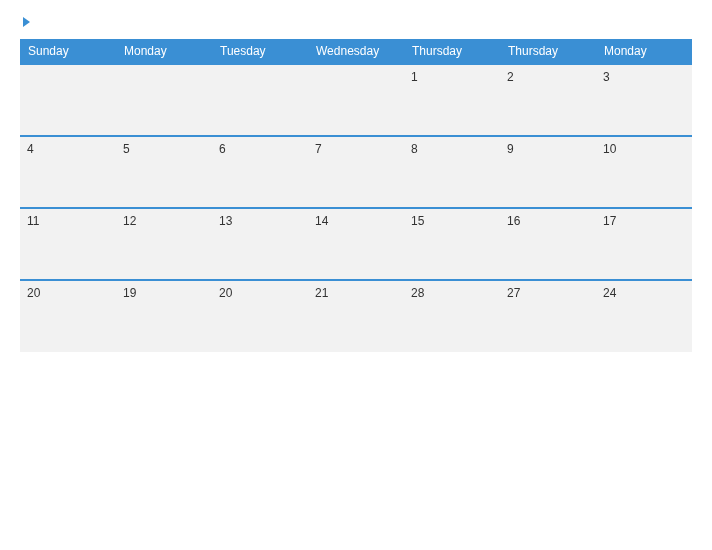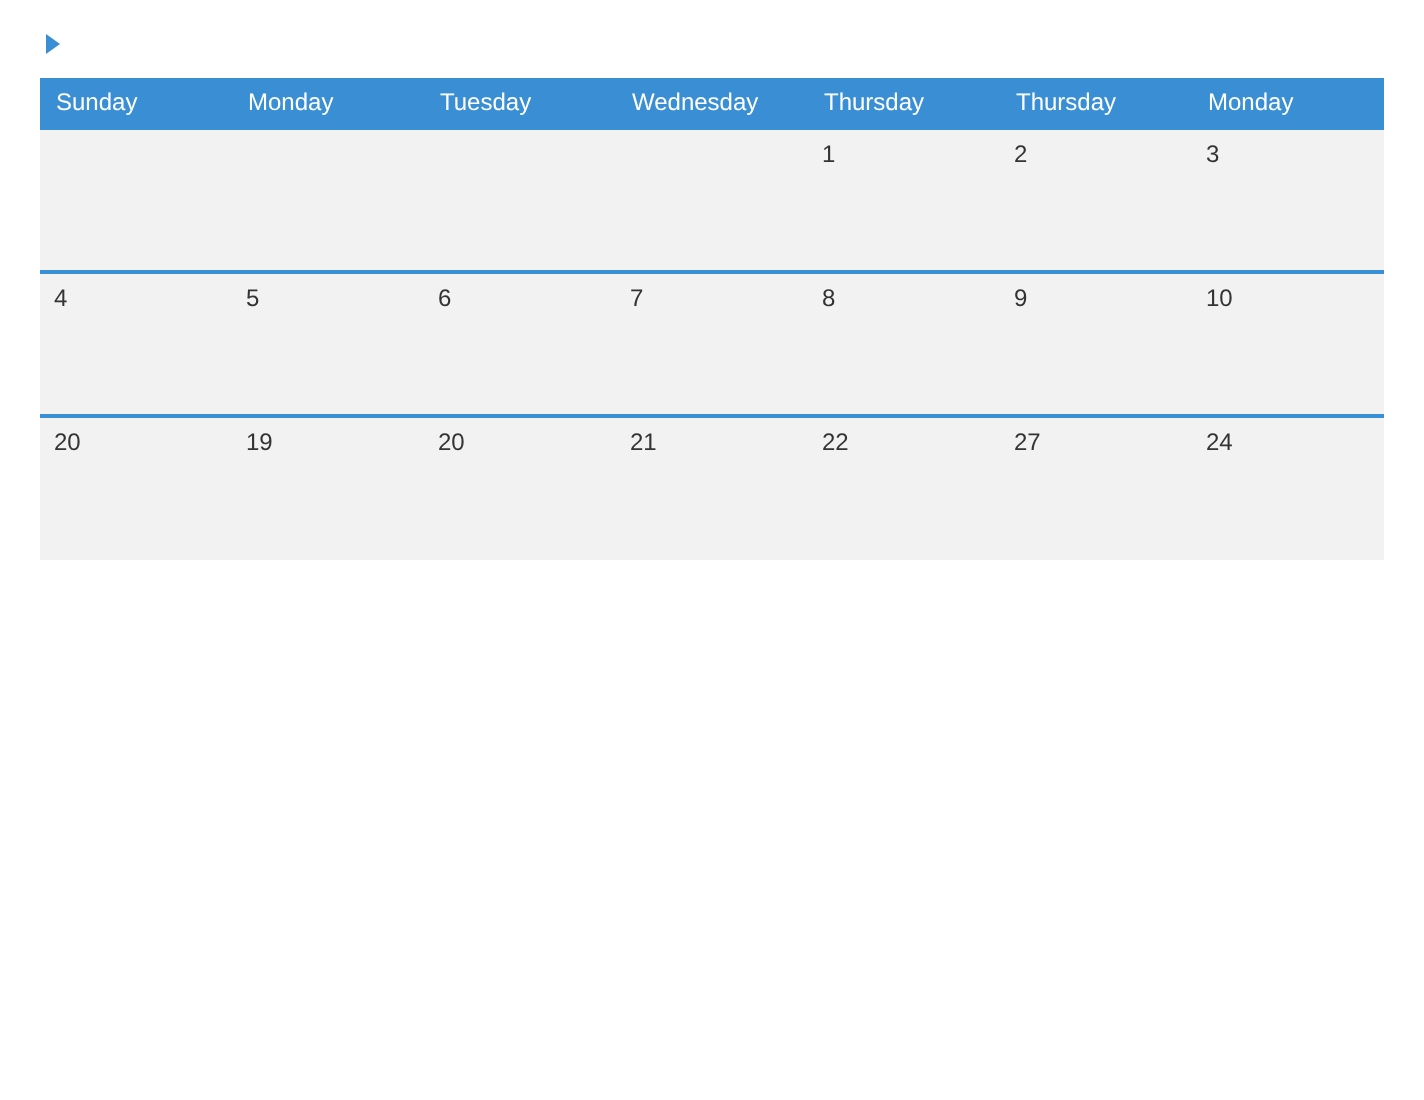--- a/index.html
+++ b/index.html
@@ -140,23 +140,32 @@
         <tr>
           <td><span class="day-num">4</span></td>
           <td><span class="day-num">5</span></td>
           <td><span class="day-num">6</span></td>
           <td><span class="day-num">7</span></td>
           <td><span class="day-num">8</span></td>
           <td><span class="day-num">9</span></td>
           <td><span class="day-num">10</span></td>
         </tr>
         <tr>
+          <td><span class="day-num">11</span></td>
+          <td><span class="day-num">12</span></td>
+          <td><span class="day-num">13</span></td>
+          <td><span class="day-num">14</span></td>
+          <td><span class="day-num">15</span></td>
+          <td><span class="day-num">16</span></td>
+          <td><span class="day-num">17</span></td>
+        </tr>
+        <tr>
           <td><span class="day-num">20</span></td>
           <td><span class="day-num">19</span></td>
           <td><span class="day-num">20</span></td>
           <td><span class="day-num">21</span></td>
-          <td><span class="day-num">22</span></td>
+          <td><span class="day-num">28</span></td>
           <td><span class="day-num">27</span></td>
           <td><span class="day-num">24</span></td>
         </tr>
       </tbody>
   </table>
 </div>
 
 </body></html>

